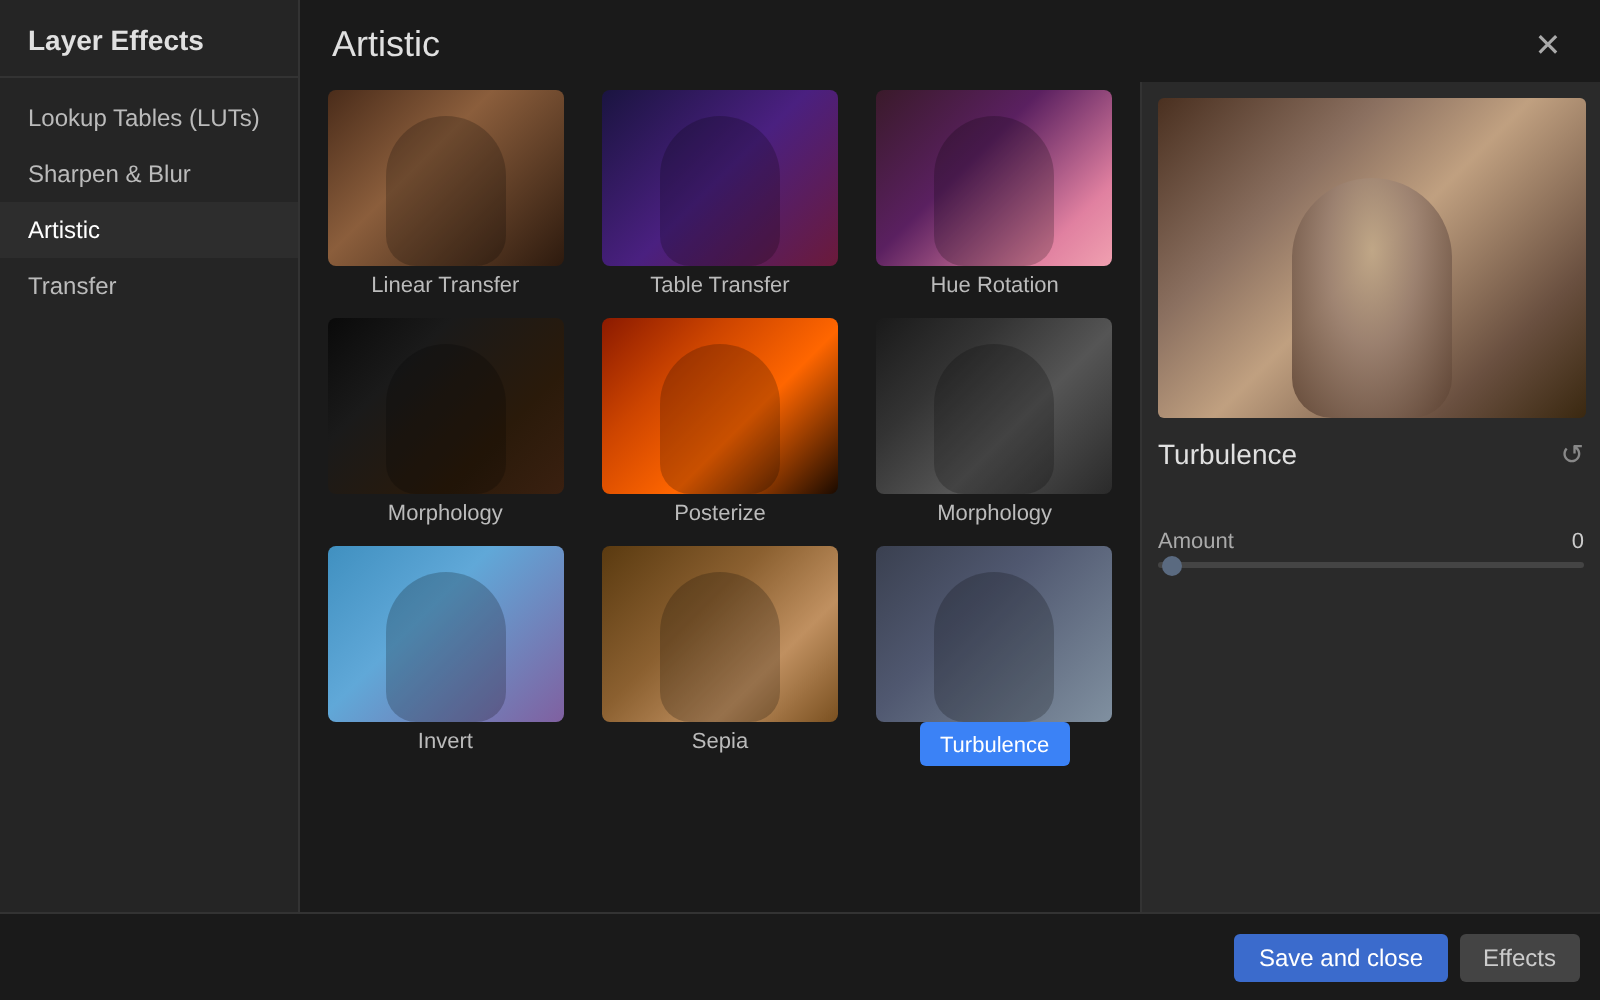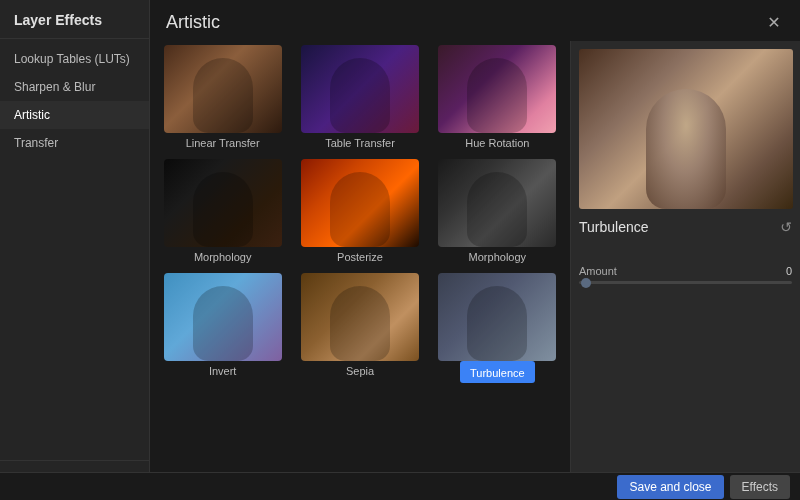--- a/index.html
+++ b/index.html
@@ -215,21 +215,21 @@
       position: absolute;
       top: -3.5px;
       left: 2px;
       cursor: pointer;
     }
 
     
     .app-footer {
       position: absolute;
       bottom: 0; left: 0; right: 0;
-      height: 28px;
+      height: 44px;
       background: #1a1a1a;
       border-top: 1px solid #333;
       display: flex;
       justify-content: flex-end;
       align-items: center;
       padding: 0 10px;
       gap: 6px;
     }
     .btn-save {
       background: #3b6bcc;

